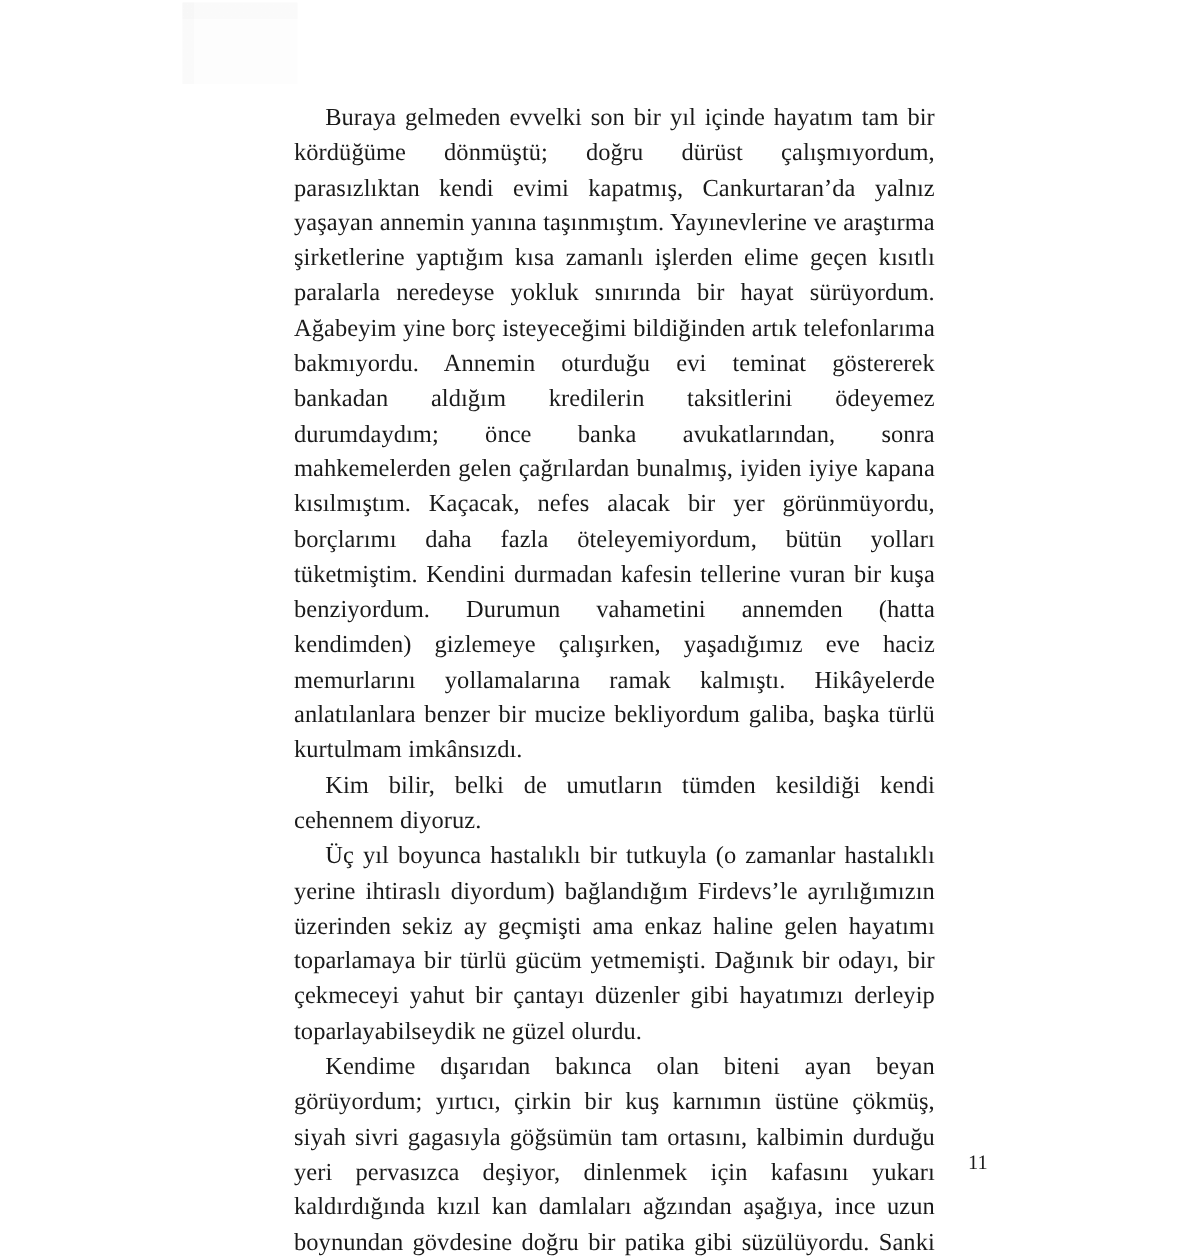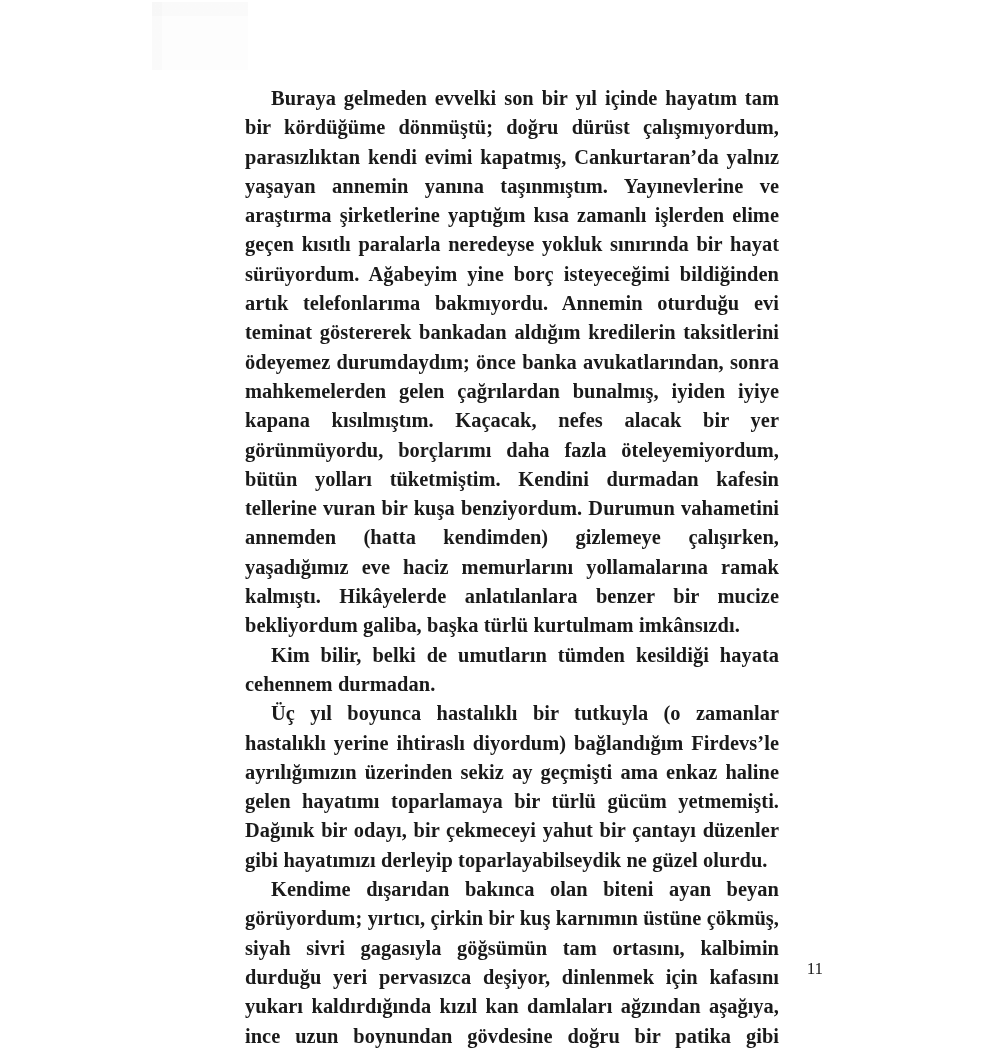--- a/index.html
+++ b/index.html
@@ -38,21 +38,20 @@
   .para {
     margin: 0;
     text-align: justify;
     text-justify: inter-word;
     text-indent: 26px;
     font-size: 20.4px;
     line-height: 29.3px;
     letter-spacing: 0.05px;
     word-spacing: 0.2px;
     hyphens: manual;
-    font-weight: bold;
   }
   
   .para:last-child {
     text-align: justify;
   }
   .folio {
     position: absolute;
     left: 0;
     top: 958px;
     width: 779px;
@@ -65,20 +64,20 @@
 </style>
 </head>
 <body>
 
 <div class="page">
 
   <div class="scan-artifact"></div>
 
   <div class="text-block">
     <p class="para">Buraya gelmeden evvelki son bir yıl içinde hayatım tam bir kördüğüme dönmüştü; doğru dürüst çalışmıyordum, parasızlıktan kendi evimi kapatmış, Cankurtaran’da yalnız yaşayan annemin yanına taşınmıştım. Yayınevlerine ve araştırma şirketlerine yaptığım kısa zamanlı işlerden elime geçen kısıtlı paralarla neredeyse yokluk sınırında bir hayat sürüyordum. Ağabeyim yine borç isteyeceğimi bildiğinden artık telefonlarıma bakmıyordu. Annemin oturduğu evi teminat göstererek bankadan aldığım kredilerin taksitlerini ödeyemez durumdaydım; önce banka avukatlarından, sonra mahkemelerden gelen çağrılardan bunalmış, iyiden iyiye kapana kısılmıştım. Kaçacak, nefes alacak bir yer görünmüyordu, borçlarımı daha fazla öteleyemiyordum, bütün yolları tüketmiştim. Kendini durmadan kafesin tellerine vuran bir kuşa benziyordum. Durumun vahametini annemden (hatta kendimden) gizlemeye çalışırken, yaşadığımız eve haciz memurlarını yollamalarına ramak kalmıştı. Hikâyelerde anlatılanlara benzer bir mucize bekliyordum galiba, başka türlü kurtulmam imkânsızdı.</p>
-    <p class="para">Kim bilir, belki de umutların tümden kesildiği hayata cehennem durmadan.</p>
+    <p class="para">Kim bilir, belki de umutların tümden kesildiği kendi cehennem diyoruz.</p>
     <p class="para">Üç yıl boyunca hastalıklı bir tutkuyla (o zamanlar hastalıklı yerine ihtiraslı diyordum) bağlandığım Firdevs’le ayrılığımızın üzerinden sekiz ay geçmişti ama enkaz haline gelen hayatımı toparlamaya bir türlü gücüm yetmemişti. Dağınık bir odayı, bir çekmeceyi yahut bir çantayı düzenler gibi hayatımızı derleyip toparlayabilseydik ne güzel olurdu.</p>
     <p class="para">Kendime dışarıdan bakınca olan biteni ayan beyan görüyordum; yırtıcı, çirkin bir kuş karnımın üstüne çökmüş, siyah sivri gagasıyla göğsümün tam ortasını, kalbimin durduğu yeri pervasızca deşiyor, dinlenmek için kafasını yukarı kaldırdığında kızıl kan damlaları ağzından aşağıya, ince uzun boynundan gövdesine doğru bir patika gibi süzülüyordu. Sanki bütün vücuduma felç</p>
   </div>
 
   <div class="folio">11</div>
 
 </div>
 
 </body></html>

